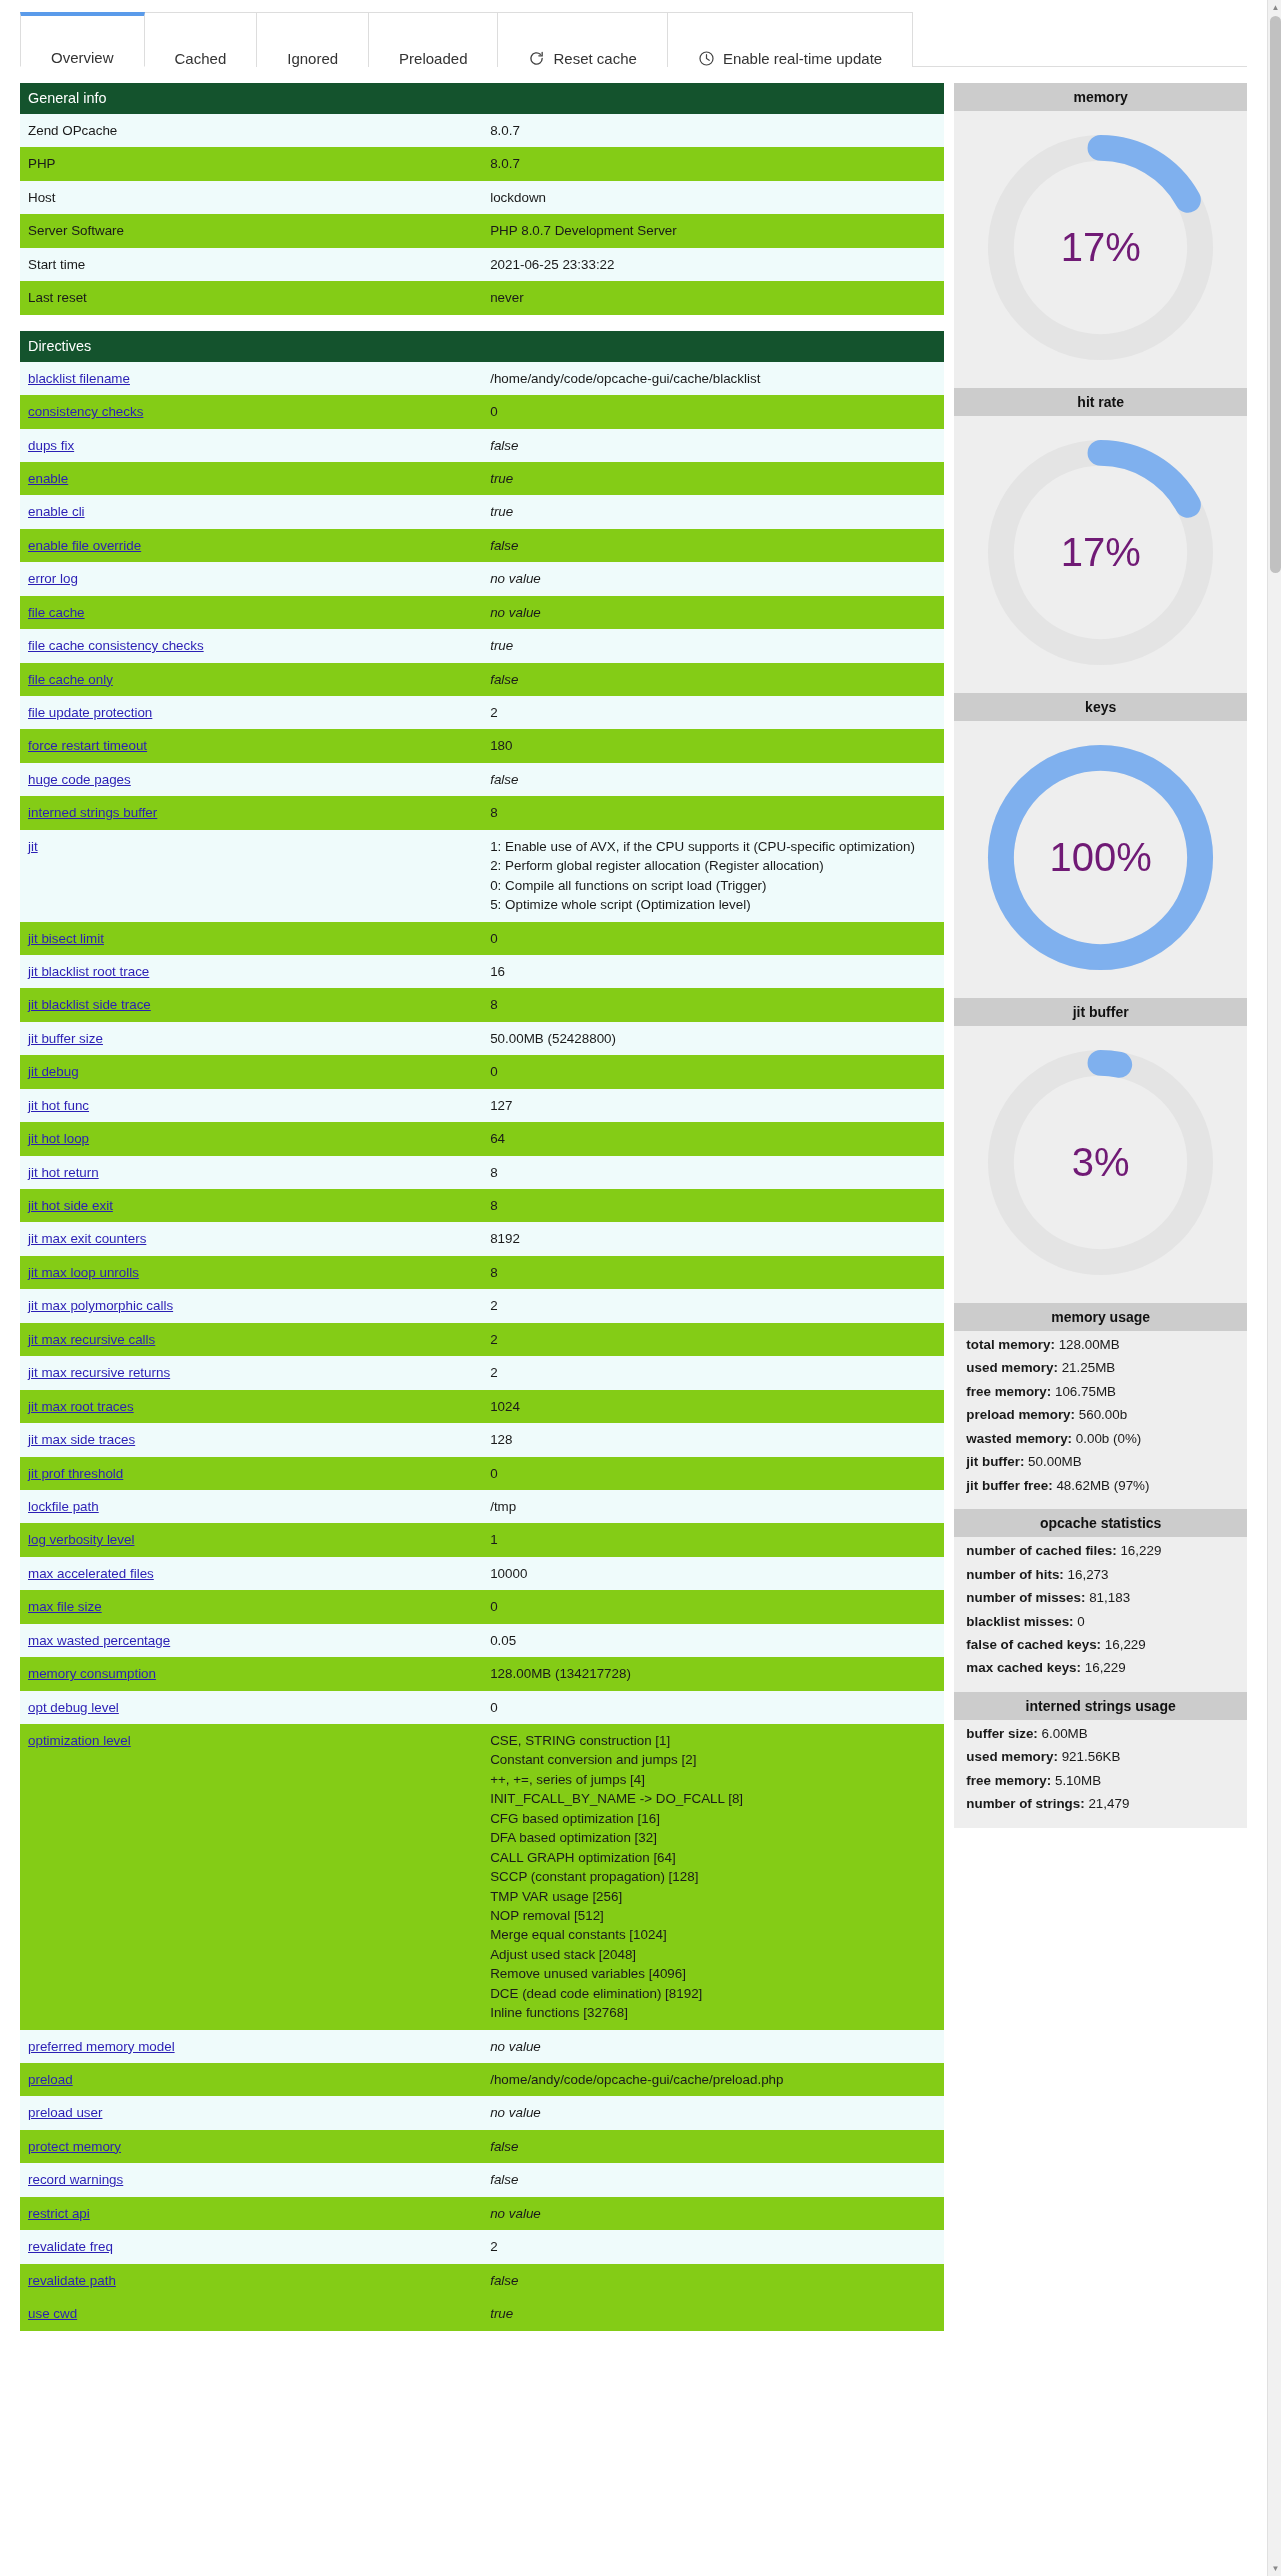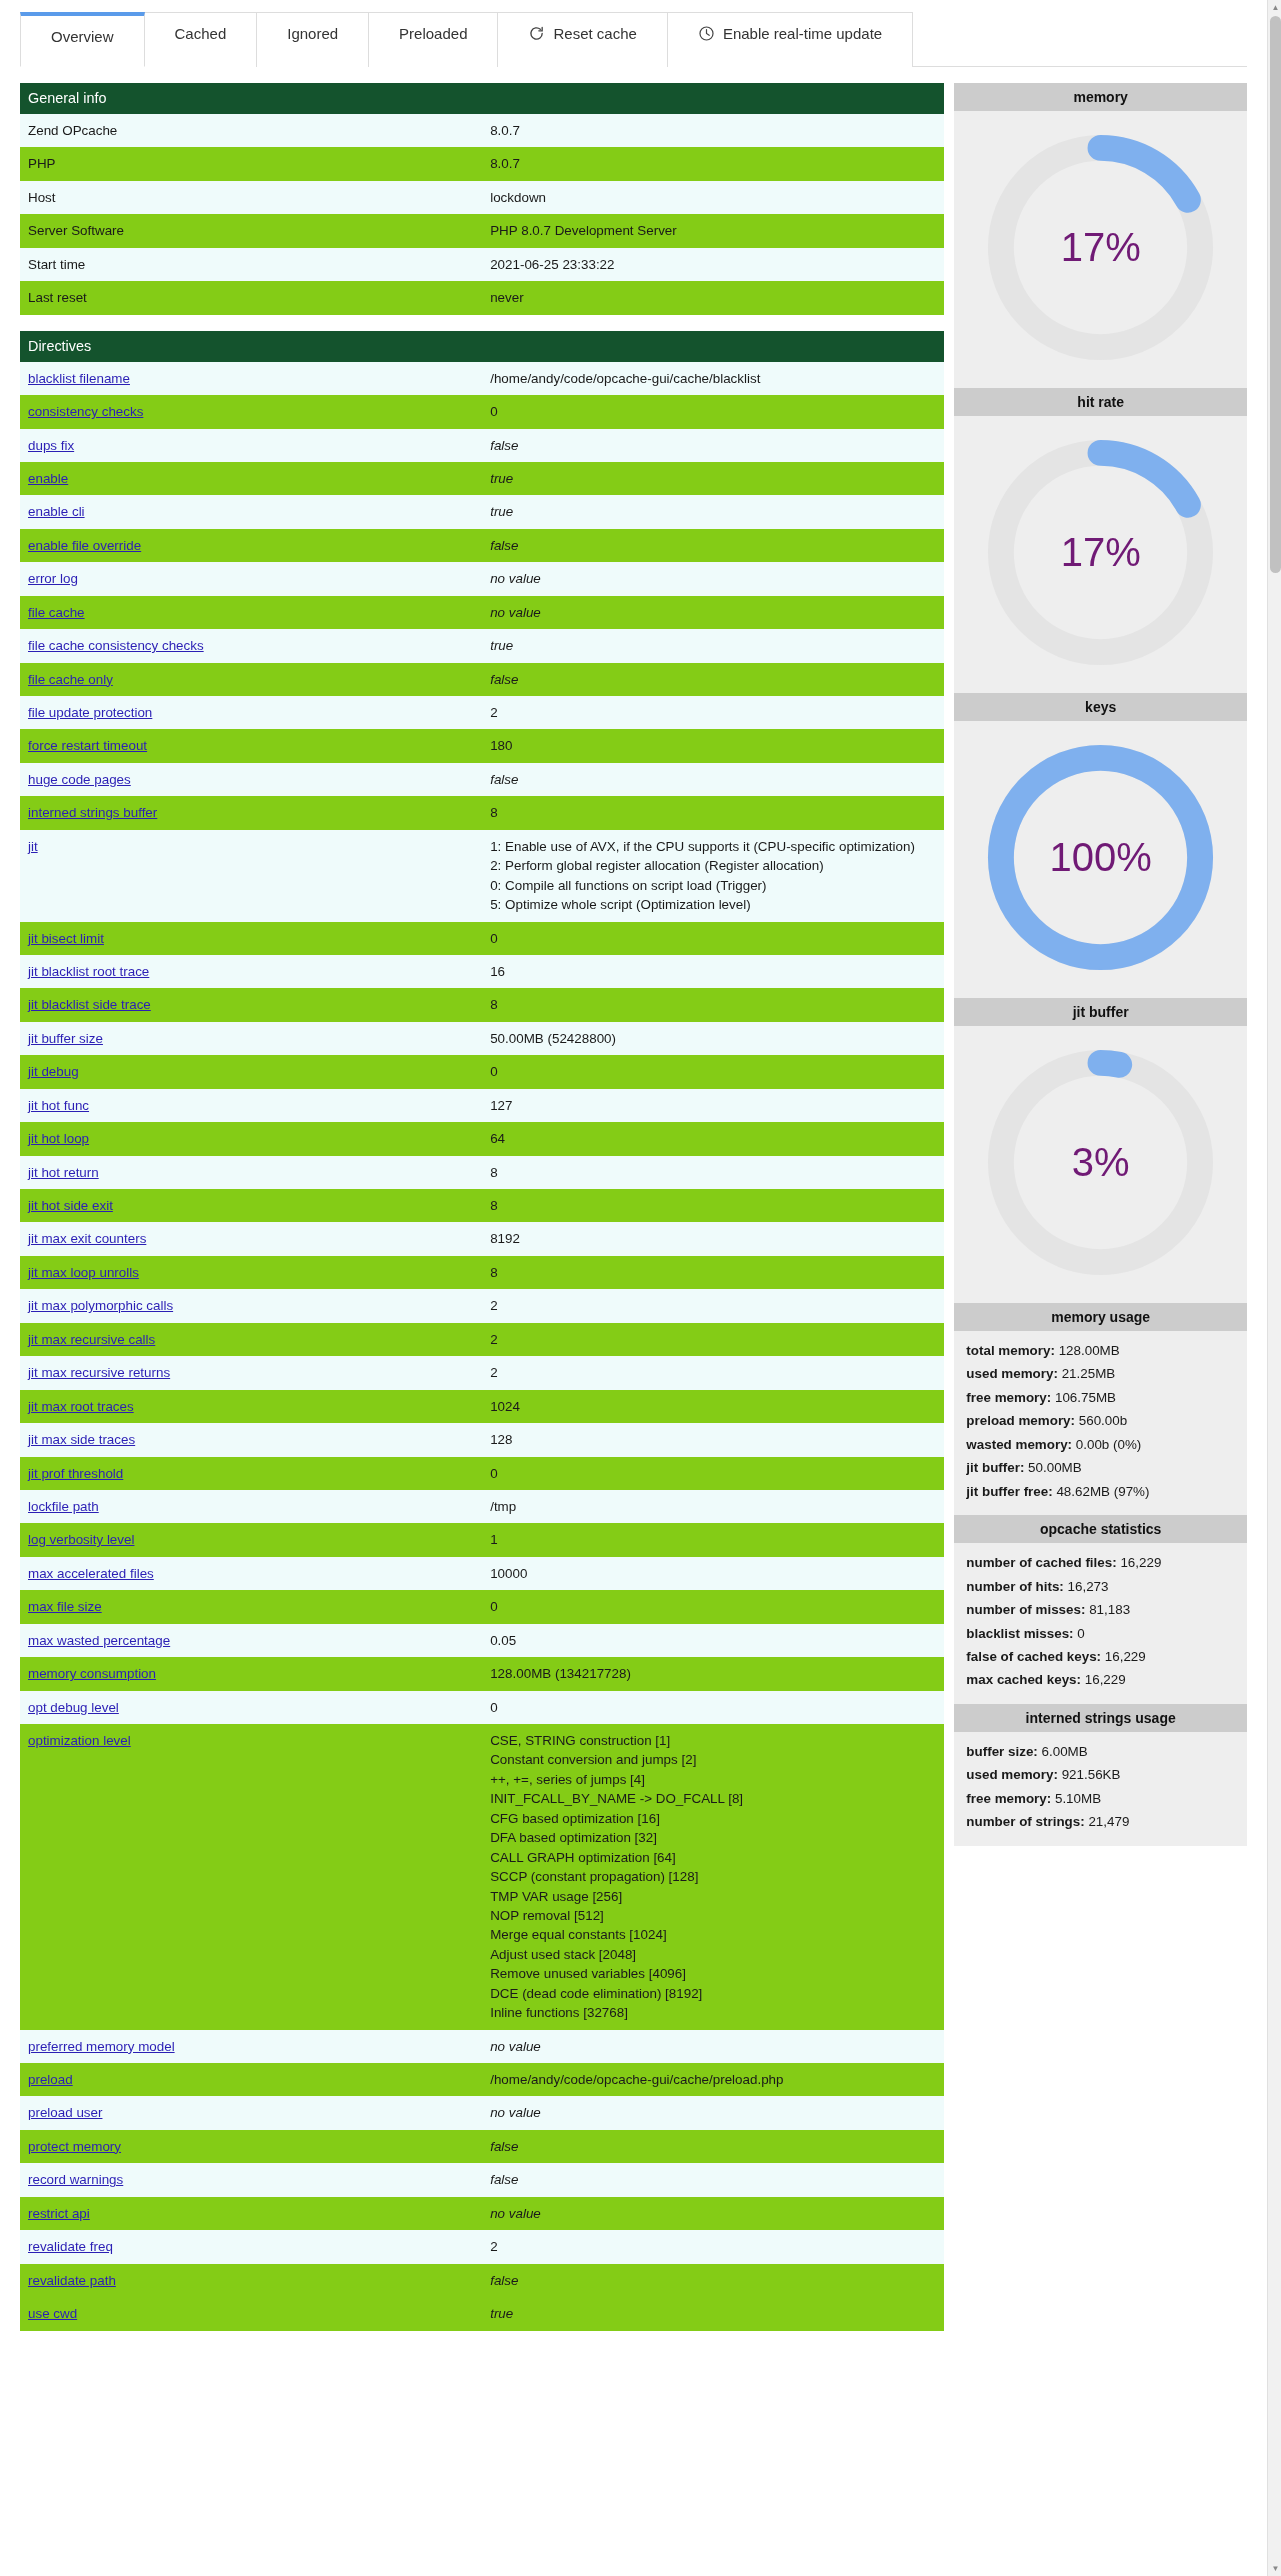--- a/index.html
+++ b/index.html
@@ -30,22 +30,22 @@
 
   
   .tabbar {
     position: relative;
     margin: 12px 20px 0 20px;
     height: 55px;
     border-bottom: 1px solid #ddd;
     display: flex; align-items: stretch;
   }
   .tab {
-    display: flex; align-items: flex-start; gap: 8px;
-    padding: 12px 30px;
+    display: flex; align-items: flex-end; gap: 8px;
+    padding: 0 30px;
     font-size: 15px;
     color: #333;
     background: #fff;
     border-left: 1px solid #ddd;
     border-right: 1px solid #ddd;
     border-top: 1px solid #ddd;
     margin-bottom: -1px;
     position: relative;
     white-space: nowrap;
     cursor: pointer;
@@ -99,21 +99,21 @@
   
   .panel { margin-bottom: 0; }
   .panel-title {
     background: #cccccc;
     color: #111;
     font-weight: bold;
     font-size: 14px;
     text-align: center;
     padding: 6px 4px;
   }
-  .panel-body { background: #eeeeee; padding: 8px 12px 12px 12px; }
+  .panel-body { background: #eeeeee; padding: 2px 12px 12px 12px; }
   .panel-body.gauge { padding: 12px 10px 16px 10px; display: flex; justify-content: center; }
   .stat { font-size: 13.4px; line-height: 1.75; color: #1a1a1a; }
   .stat b { font-weight: bold; }
 
   .ring-wrap { position: relative; width: 249px; height: 249px; }
   .ring-wrap svg { display: block; }
   .ring-label {
     position: absolute; inset: 0;
     display: flex; align-items: center; justify-content: center;
     font-size: 40px; color: #701a75;

